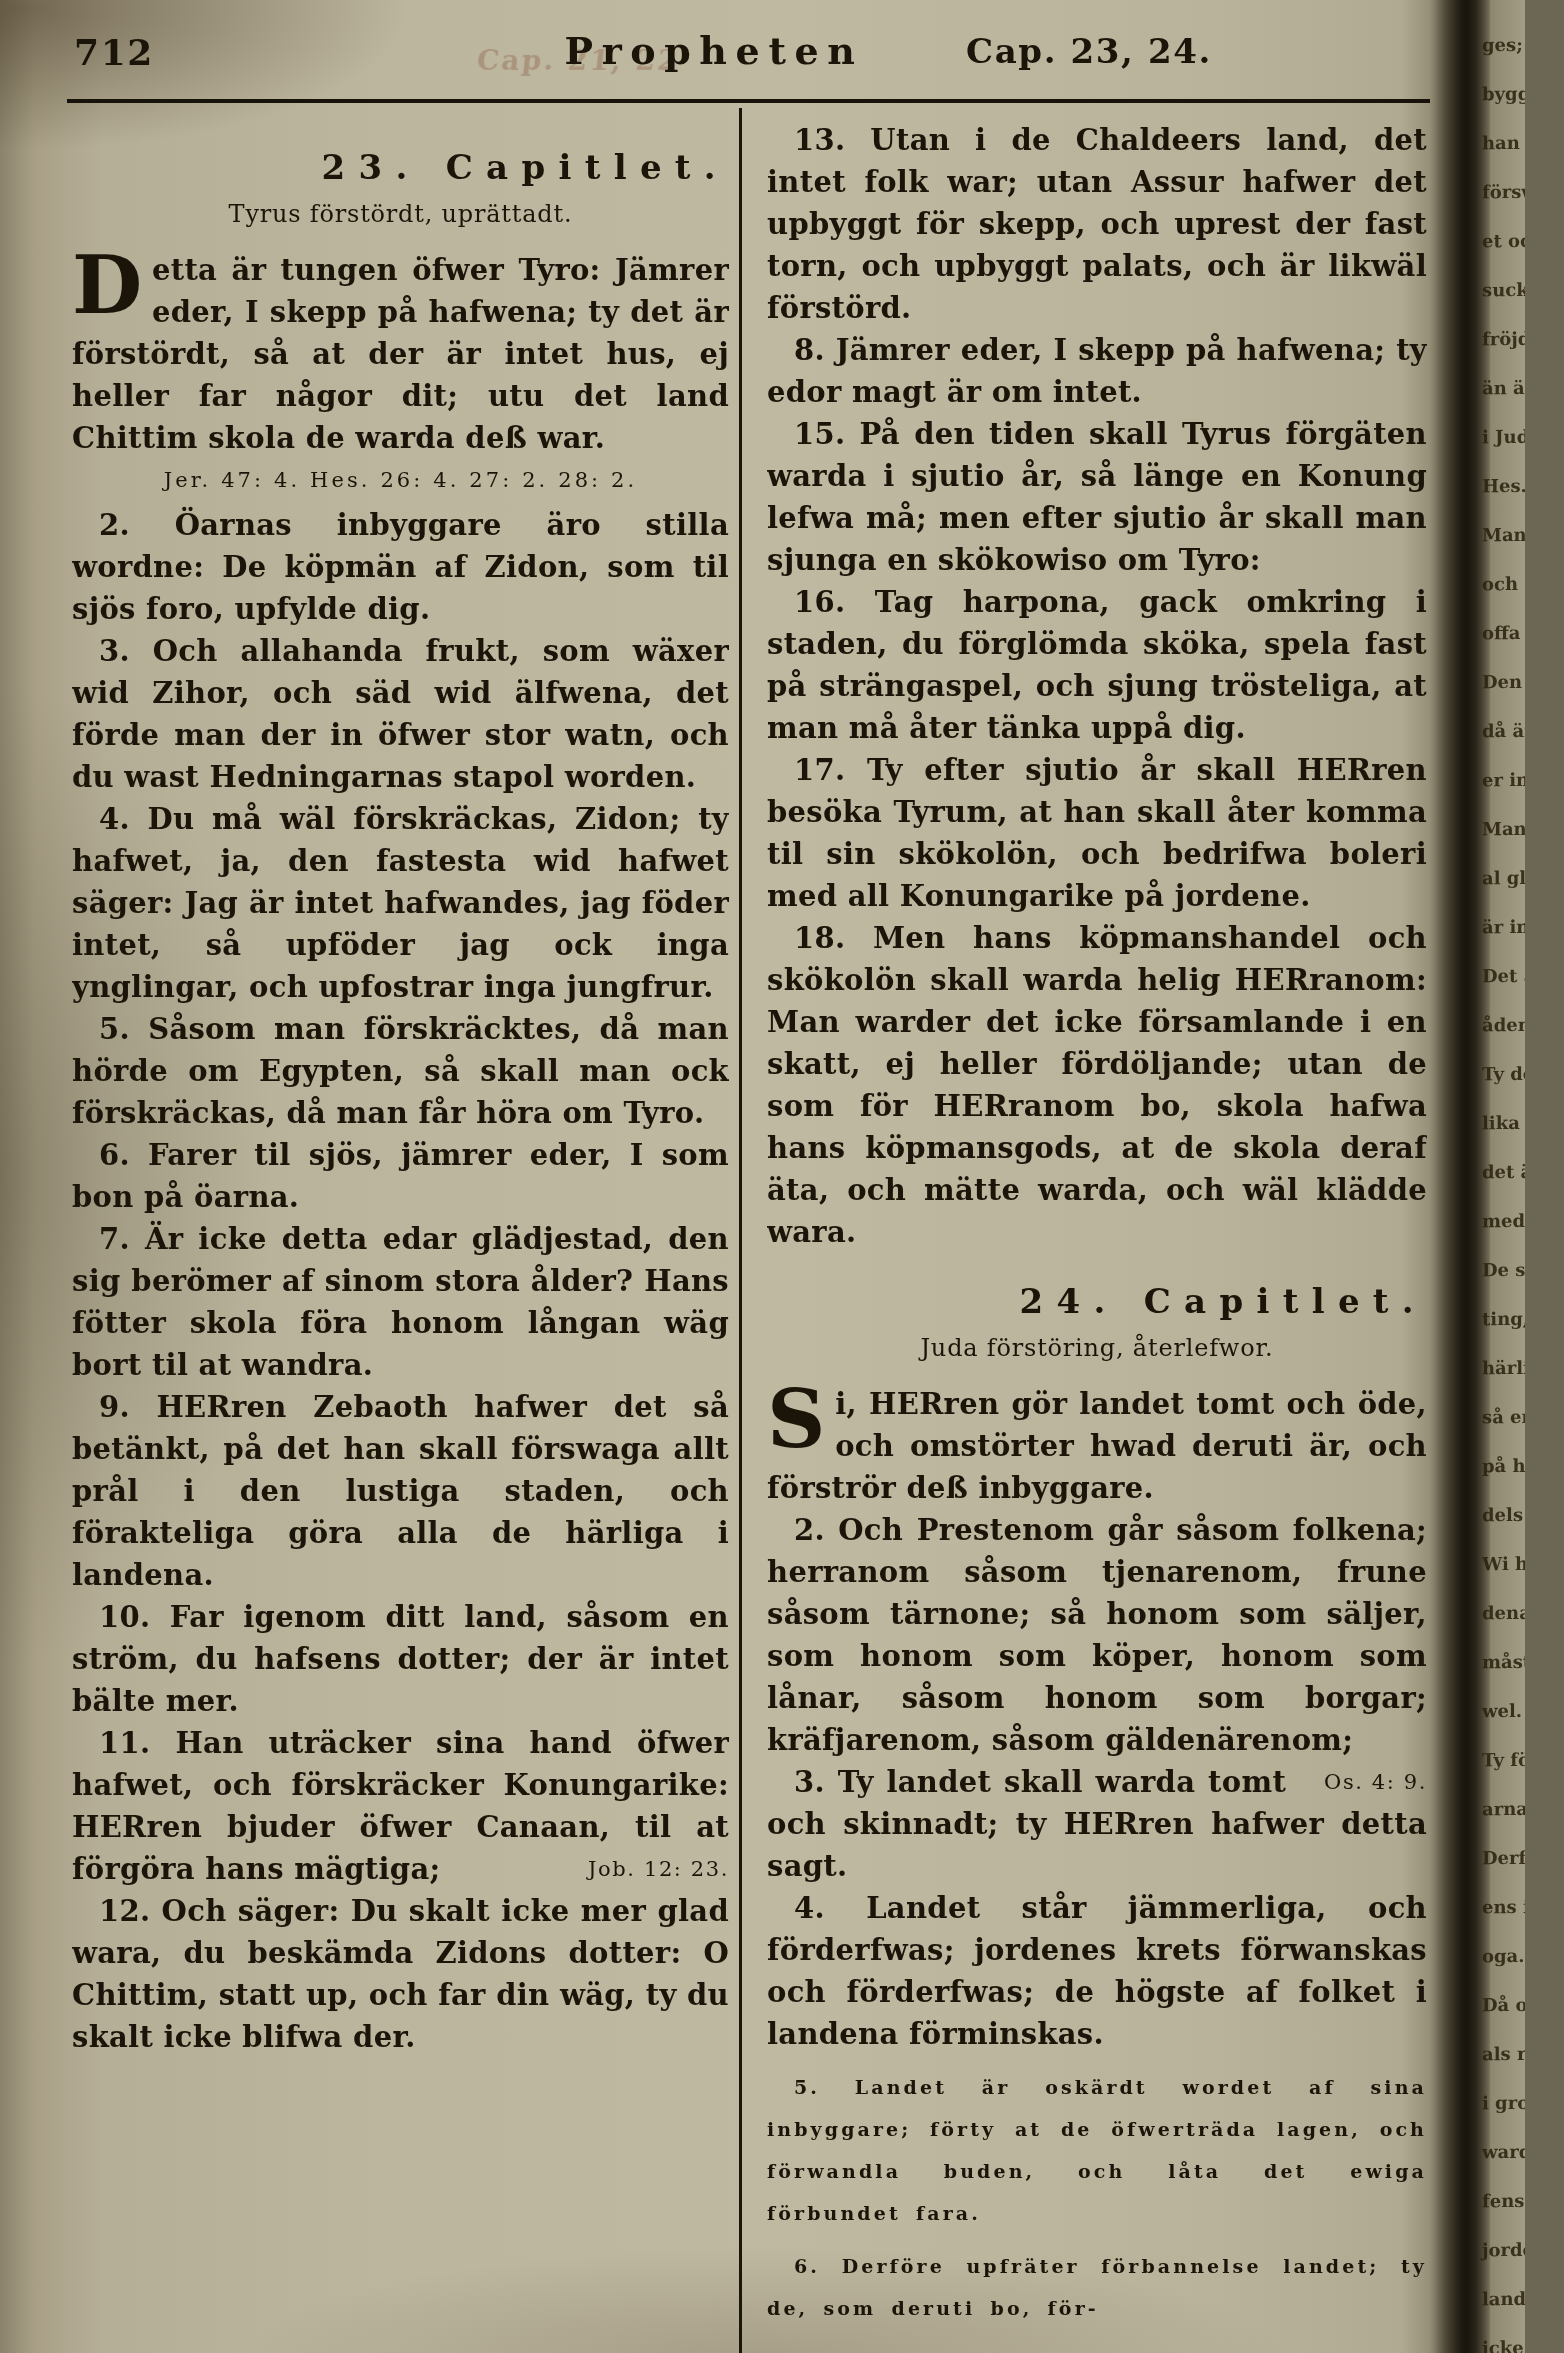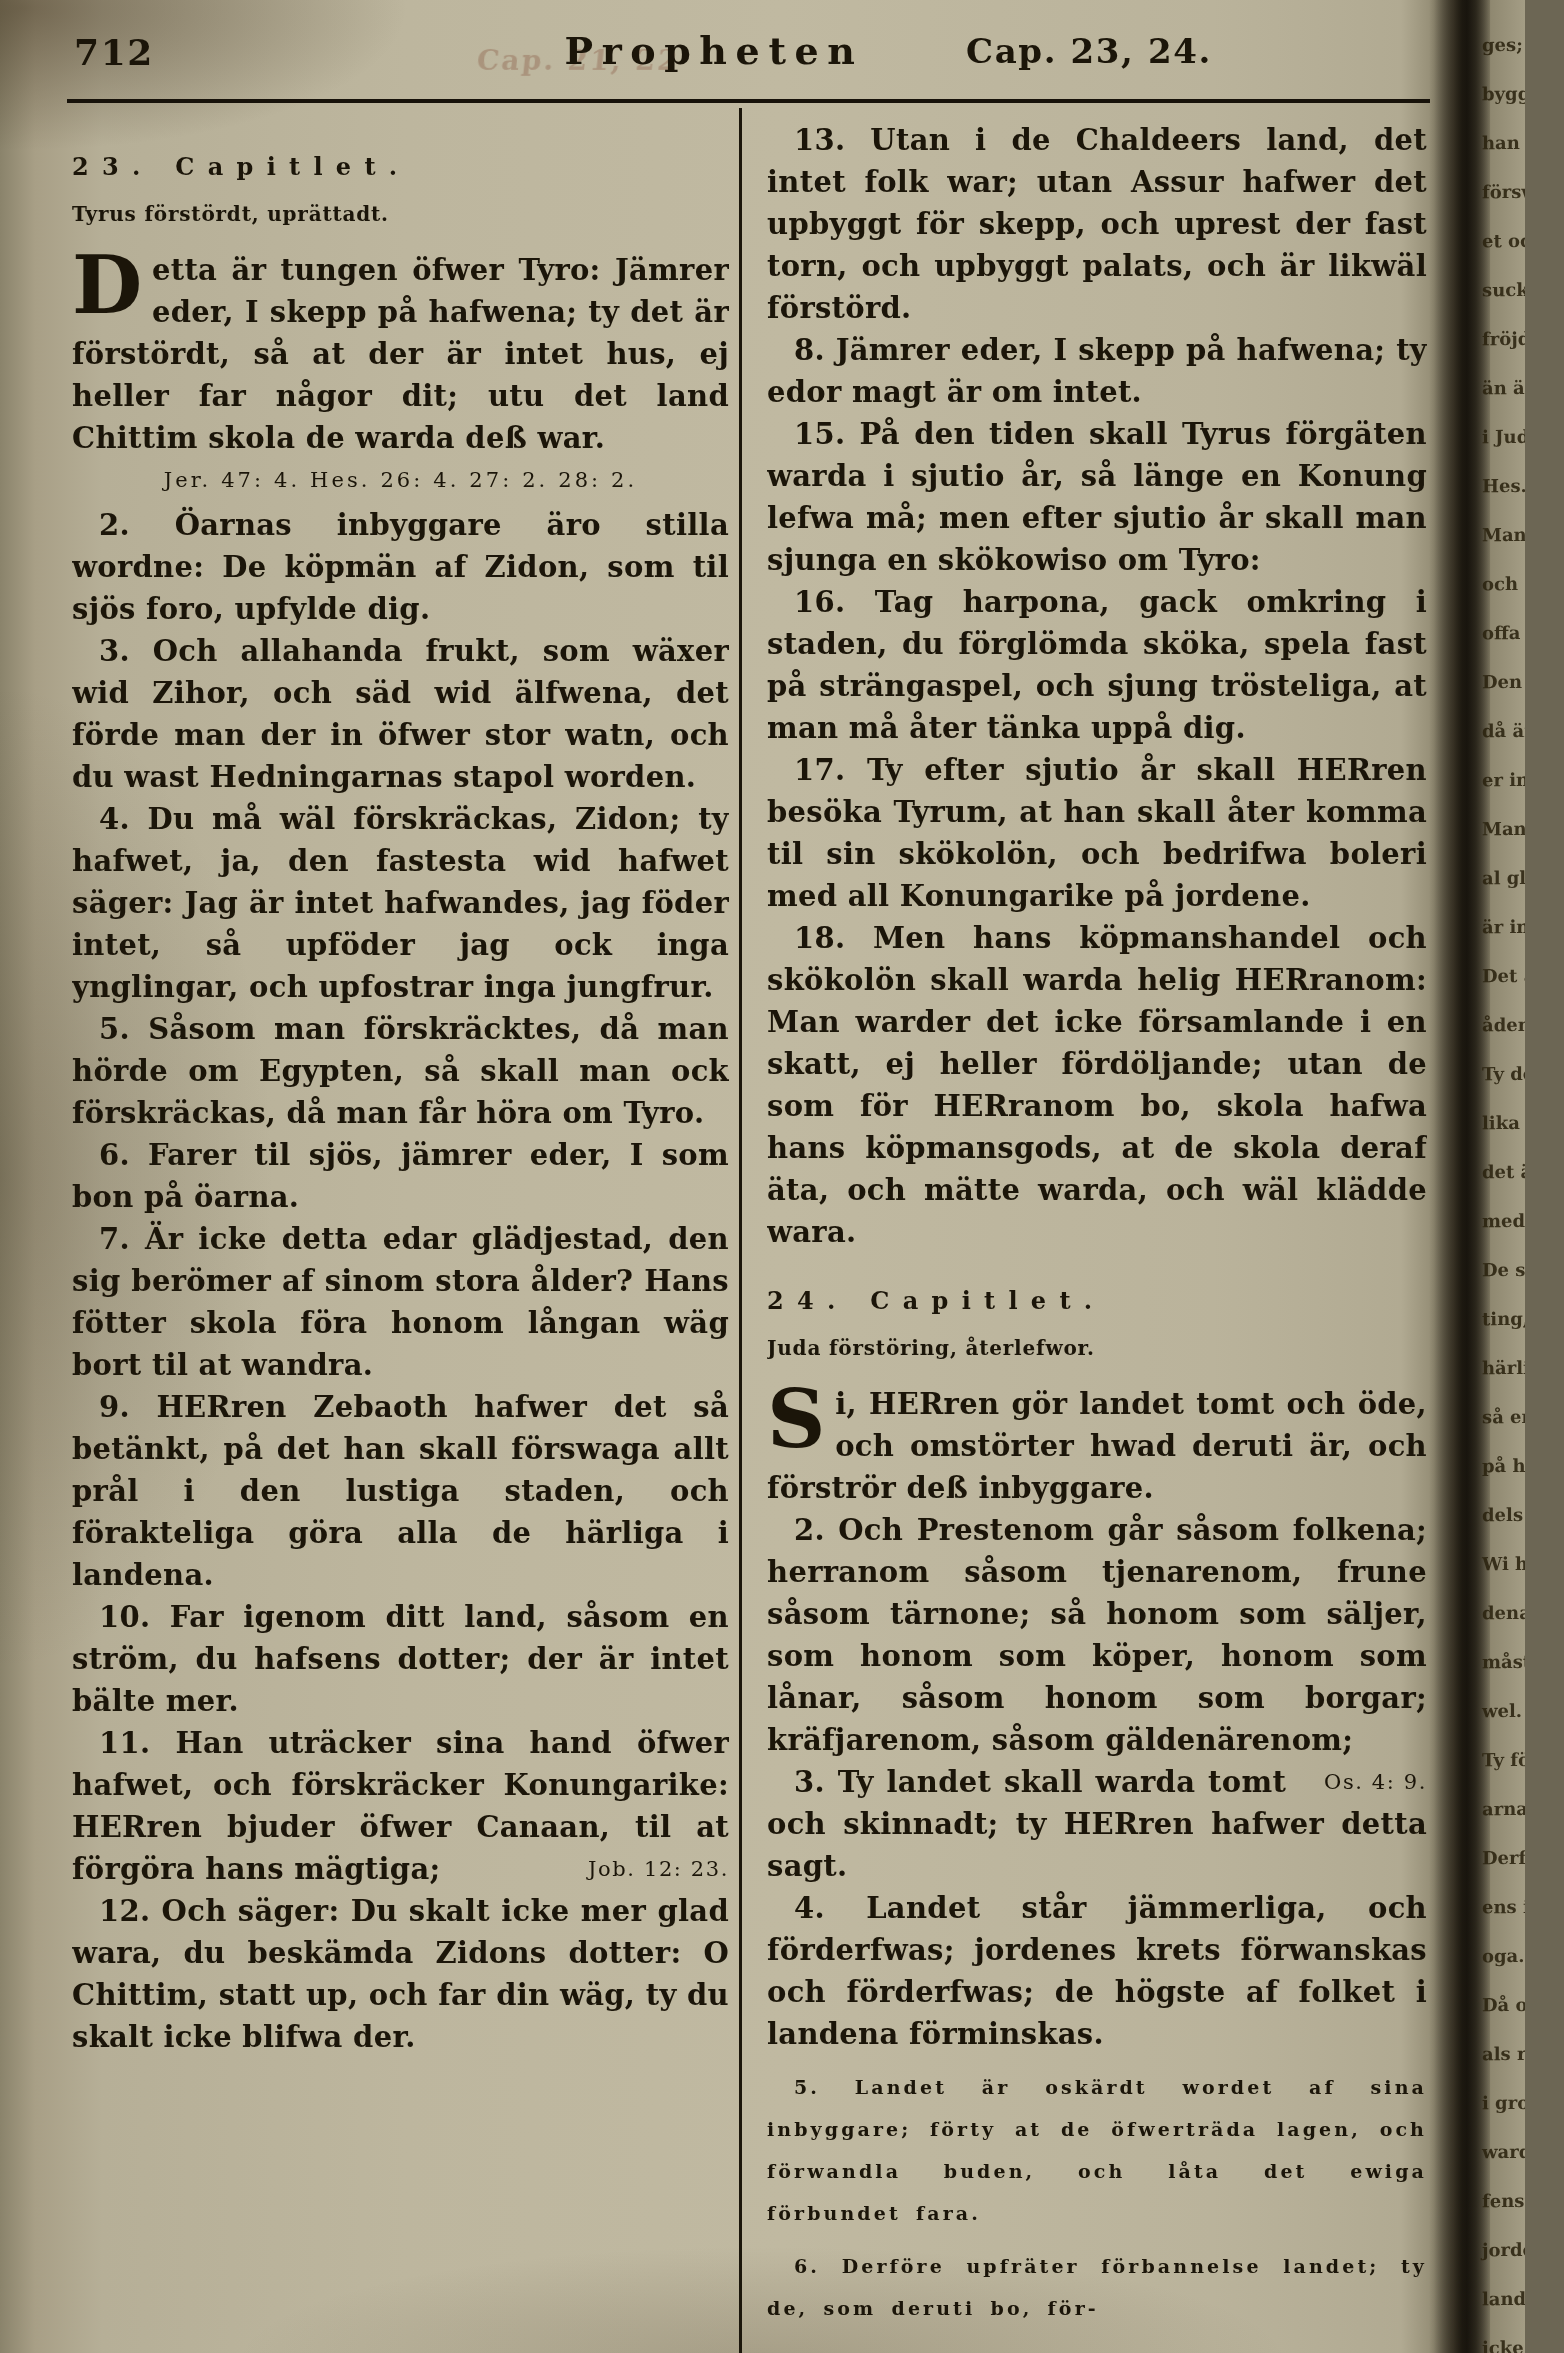--- a/index.html
+++ b/index.html
@@ -21,22 +21,22 @@
   
   .col{position:absolute;top:119px;height:2235px;overflow:hidden;text-align:justify;
        font-size:29px;line-height:42px;font-weight:700;letter-spacing:0.3px;}
   .col.left{left:72px;width:657px;}
   .col.right{left:767px;width:660px;}
   .divider{position:absolute;left:739px;top:108px;width:3.1px;height:2246px;background:#1b160b;}
   .verse{margin:0;text-indent:27px;}
   .verse.noindent{text-indent:0;}
   .verse.alt{letter-spacing:3.1px;word-spacing:5.5px;font-size:19px;margin-top:11px;}
   .dropcap{float:left;font-size:81px;line-height:66px;padding:3.1px 9.4px 0 0;font-weight:700;}
-  .chap-heading{margin:27px 0 4.7px;text-align:left;font-size:24px;font-weight:700;letter-spacing:13.3px;text-indent:0;}
-  .chap-subtitle{margin:0 0 14px;font-size:20px;font-weight:700;letter-spacing:0.8px;text-indent:0;}
+  .chap-heading{margin:27px 0 4.7px;text-align:right;font-size:34px;font-weight:700;letter-spacing:13.3px;text-indent:0;}
+  .chap-subtitle{margin:0 0 14px;text-align:center;font-size:24px;font-weight:400;letter-spacing:0.8px;text-indent:0;}
   .ref-line{margin:0 0 3.1px;text-align:center;font-size:21px;font-weight:400;letter-spacing:3.1px;text-indent:0;}
   .ref-inline{float:right;font-size:21px;font-weight:400;letter-spacing:1.6px;padding-left:11px;}
   
   .gutter{position:absolute;left:1429px;top:0;width:61px;height:2354px;
           background:linear-gradient(90deg,rgba(35,29,18,0) 0,rgba(35,29,18,.55) 40%,rgba(16,13,7,.8) 62%,rgba(35,29,18,.15) 100%);}
   .edge{position:absolute;left:1471px;top:0;width:94px;height:2354px;overflow:hidden;
         padding:20.3px 0 0 11px;box-sizing:border-box;transform:skewY(-.3deg);}
   .frag{font-size:18px;font-weight:700;line-height:49px;white-space:nowrap;color:#2b230f;opacity:.88;}
 </style>
 </head>

